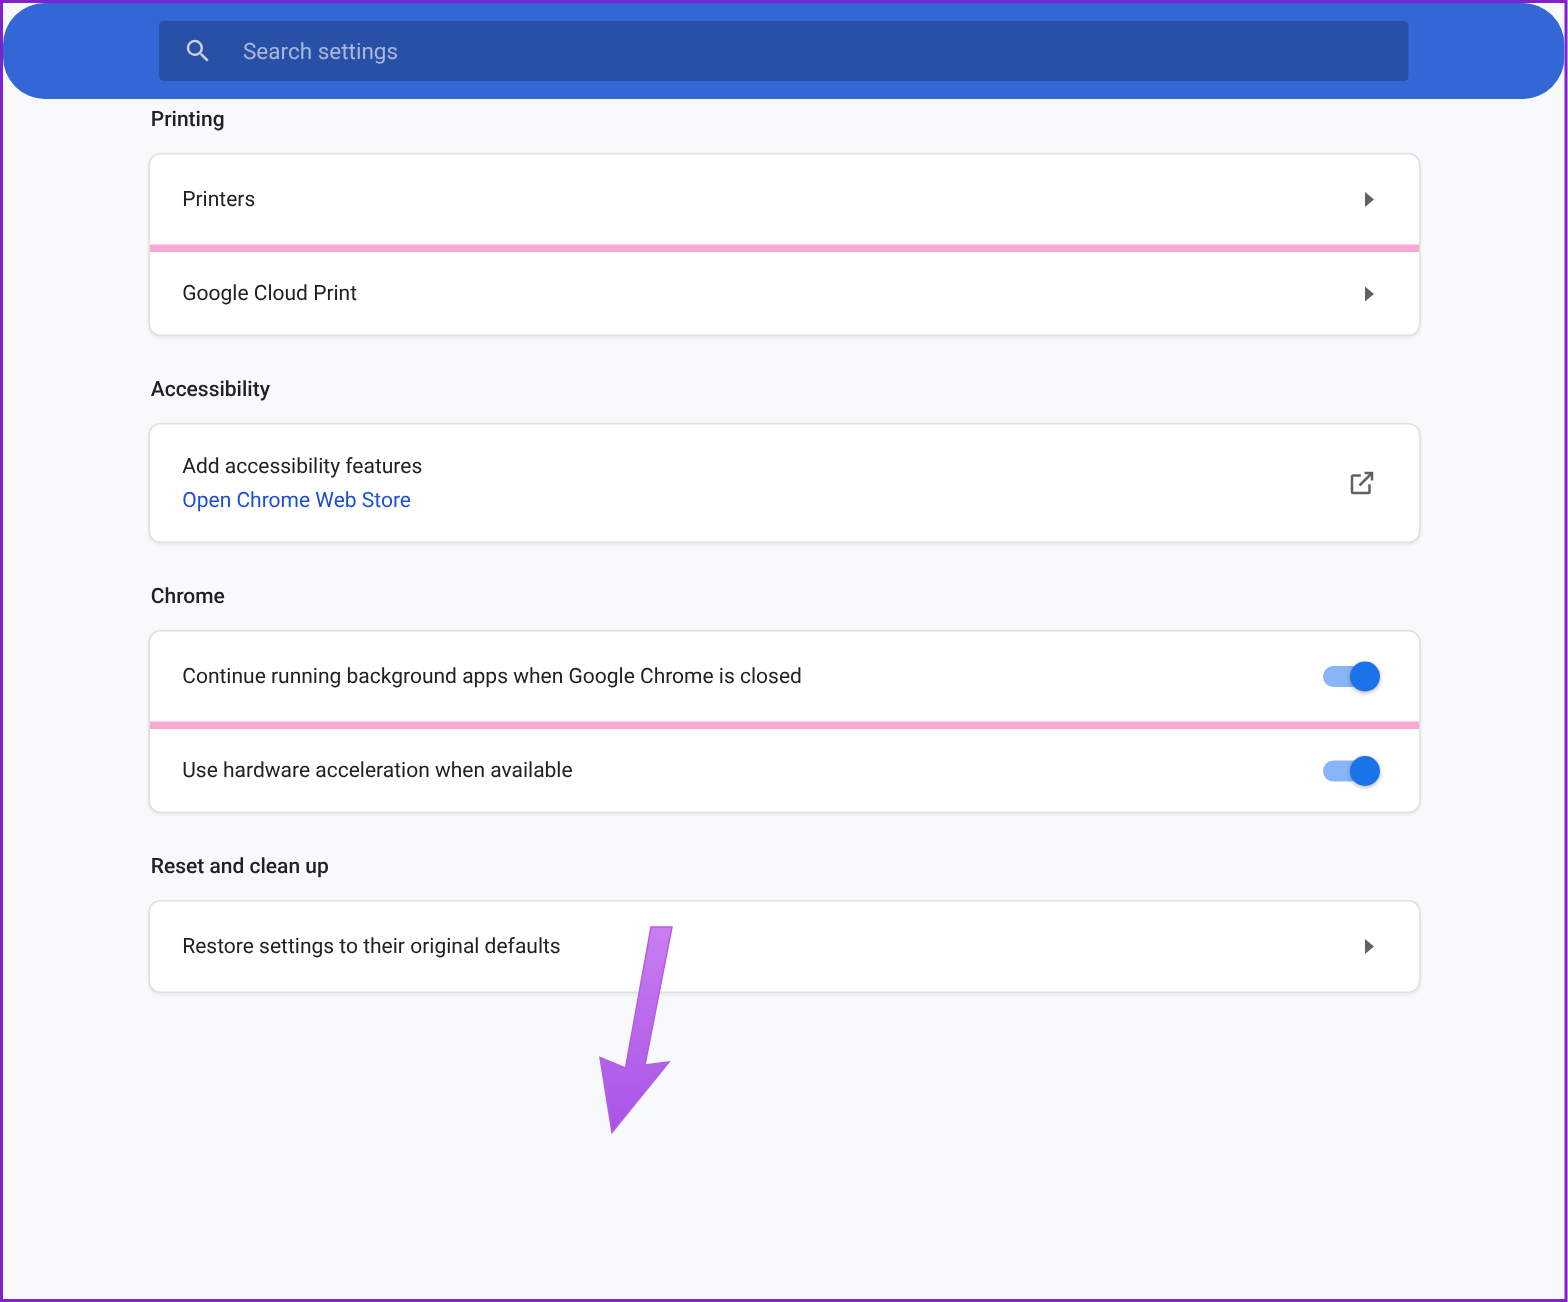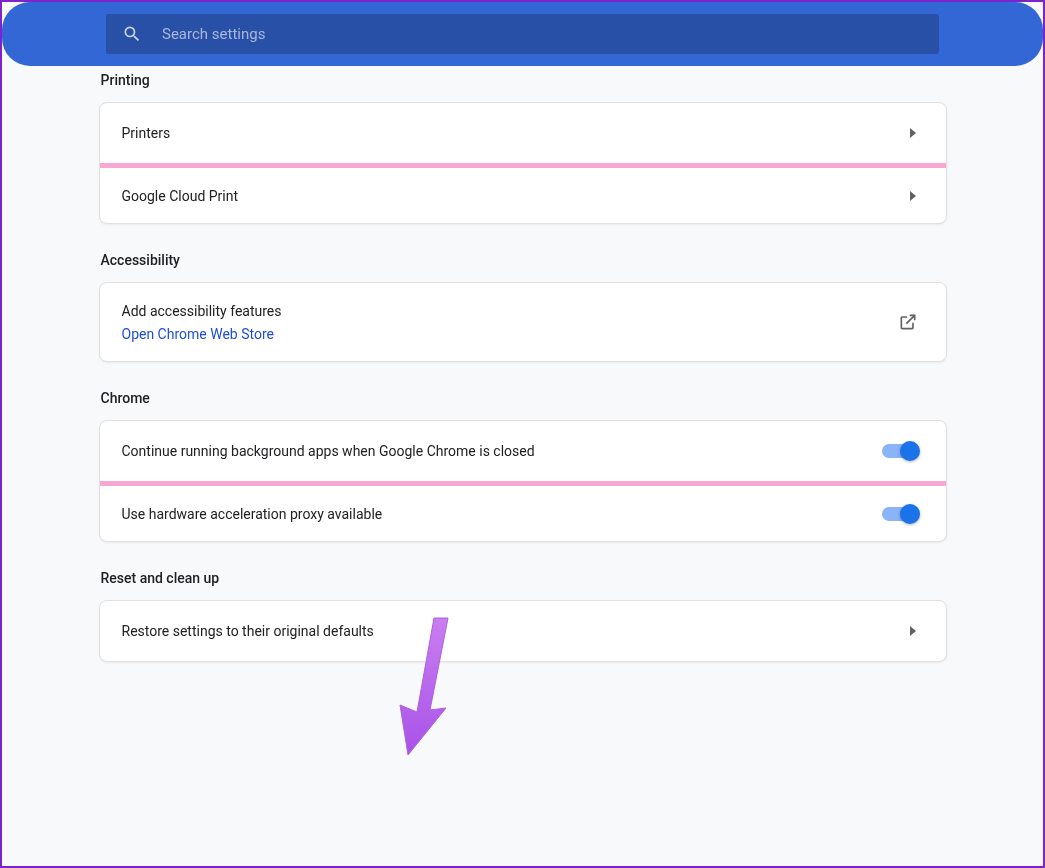--- a/index.html
+++ b/index.html
@@ -211,21 +211,21 @@
         <div class="row-text">
             <span class="row-label">Continue running background apps when Google Chrome is closed</span>
           </div>
         <div class="toggle">
           <div class="toggle-track"></div>
             <div class="toggle-thumb"></div>
         </div>
       </div>
       <div class="row">
         <div class="row-text">
-            <span class="row-label">Use hardware acceleration proxy available</span>
+            <span class="row-label">Use hardware acceleration when available</span>
           </div>
         <div class="toggle">
           <div class="toggle-track"></div>
             <div class="toggle-thumb"></div>
         </div>
       </div>
     </div>
   </div>
 
   <div class="section">

